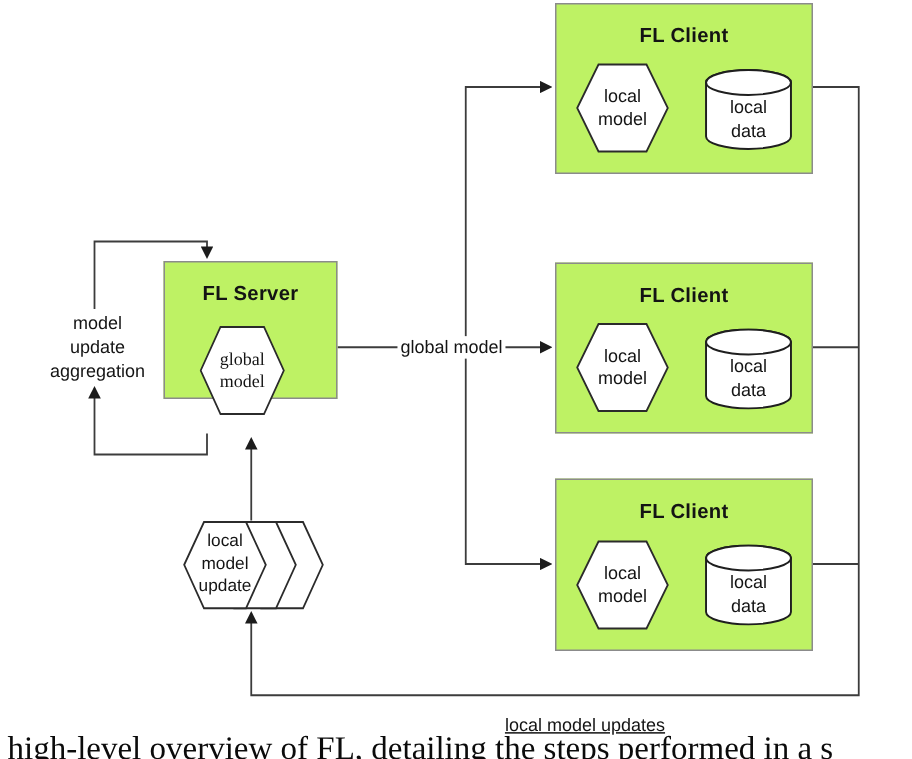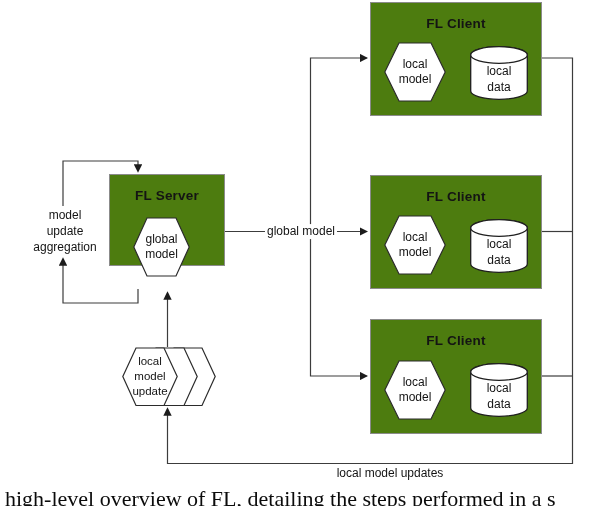--- a/index.html
+++ b/index.html
@@ -2,21 +2,21 @@
 <html><head>
 <meta charset="utf-8">
 <style>
   html,body{margin:0;padding:0;background:#ffffff;}
   .stage{
     position:relative;width:608px;height:506px;background:#ffffff;
     overflow:hidden;font-family:"Liberation Sans","DejaVu Sans",sans-serif;color:#111;
   }
   .connectors{position:absolute;left:0;top:0;z-index:1;}
   .box{
-    position:absolute;background:#4d7c0f;border:1px solid #8b8b8b;
+    position:absolute;background:#bef264;border:1px solid #8b8b8b;
     box-sizing:border-box;z-index:2;
   }
   .box-title{
     text-align:center;font-weight:bold;font-size:13.5px;margin-top:13px;
     letter-spacing:.2px;color:#141414;
   }
   .shape{position:absolute;z-index:2;}
   .shape svg{position:absolute;left:0;top:0;display:block;}
   .shape-label{
     position:absolute;left:0;top:0;width:100%;height:100%;
@@ -67,21 +67,21 @@
       <path d="M542,231.5 H572.5"></path>
       <path d="M542,376 H572.5"></path>
 
       <path d="M167.5,347 V293" marker-end="url(#arr)"></path>
     </g>
   </svg>
 
   <div class="box" style="left:109px;top:174px;width:116px;height:92px;">
     <div class="box-title">FL Server</div>
   </div>
-  <div class="shape" style="left:133px;top:217px;width:57px;height:60px;">
+  <div class="shape" style="left:133px;top:217px;width:57px;height:60px;font-family:Liberation Serif, serif;">
     <svg width="57" height="60" viewBox="0 0 57 60">
       <polygon points="0.8,30 14,1 43,1 56.2,30 43,59 14,59" fill="#ffffff" stroke="#2b2b2b" stroke-width="1.2"></polygon>
     </svg>
     <div class="shape-label">global
 model</div>
   </div>
 
   <div class="box" style="left:370px;top:2px;width:172px;height:114px;">
     <div class="box-title">FL Client</div>
   </div>
@@ -147,17 +147,17 @@
     </svg>
     <div class="hexstack-label" style="left:0;top:0;width:56px;height:59px;">local
 model
 update</div>
   </div>
 
   <div class="edge-label multiline" style="left:65px;top:232px;">model
 update
 aggregation</div>
   <div class="edge-label" style="left:301px;top:231.5px;">global model</div>
-  <div class="edge-label" style="left:390px;top:474px;">local model updates</div>
+  <div class="edge-label" style="left:390px;top:484px;text-decoration:underline;">local model updates</div>
 
   <div class="caption">high-level overview of FL, detailing the steps performed in a s</div>
 
 </div>
 
 </body></html>

